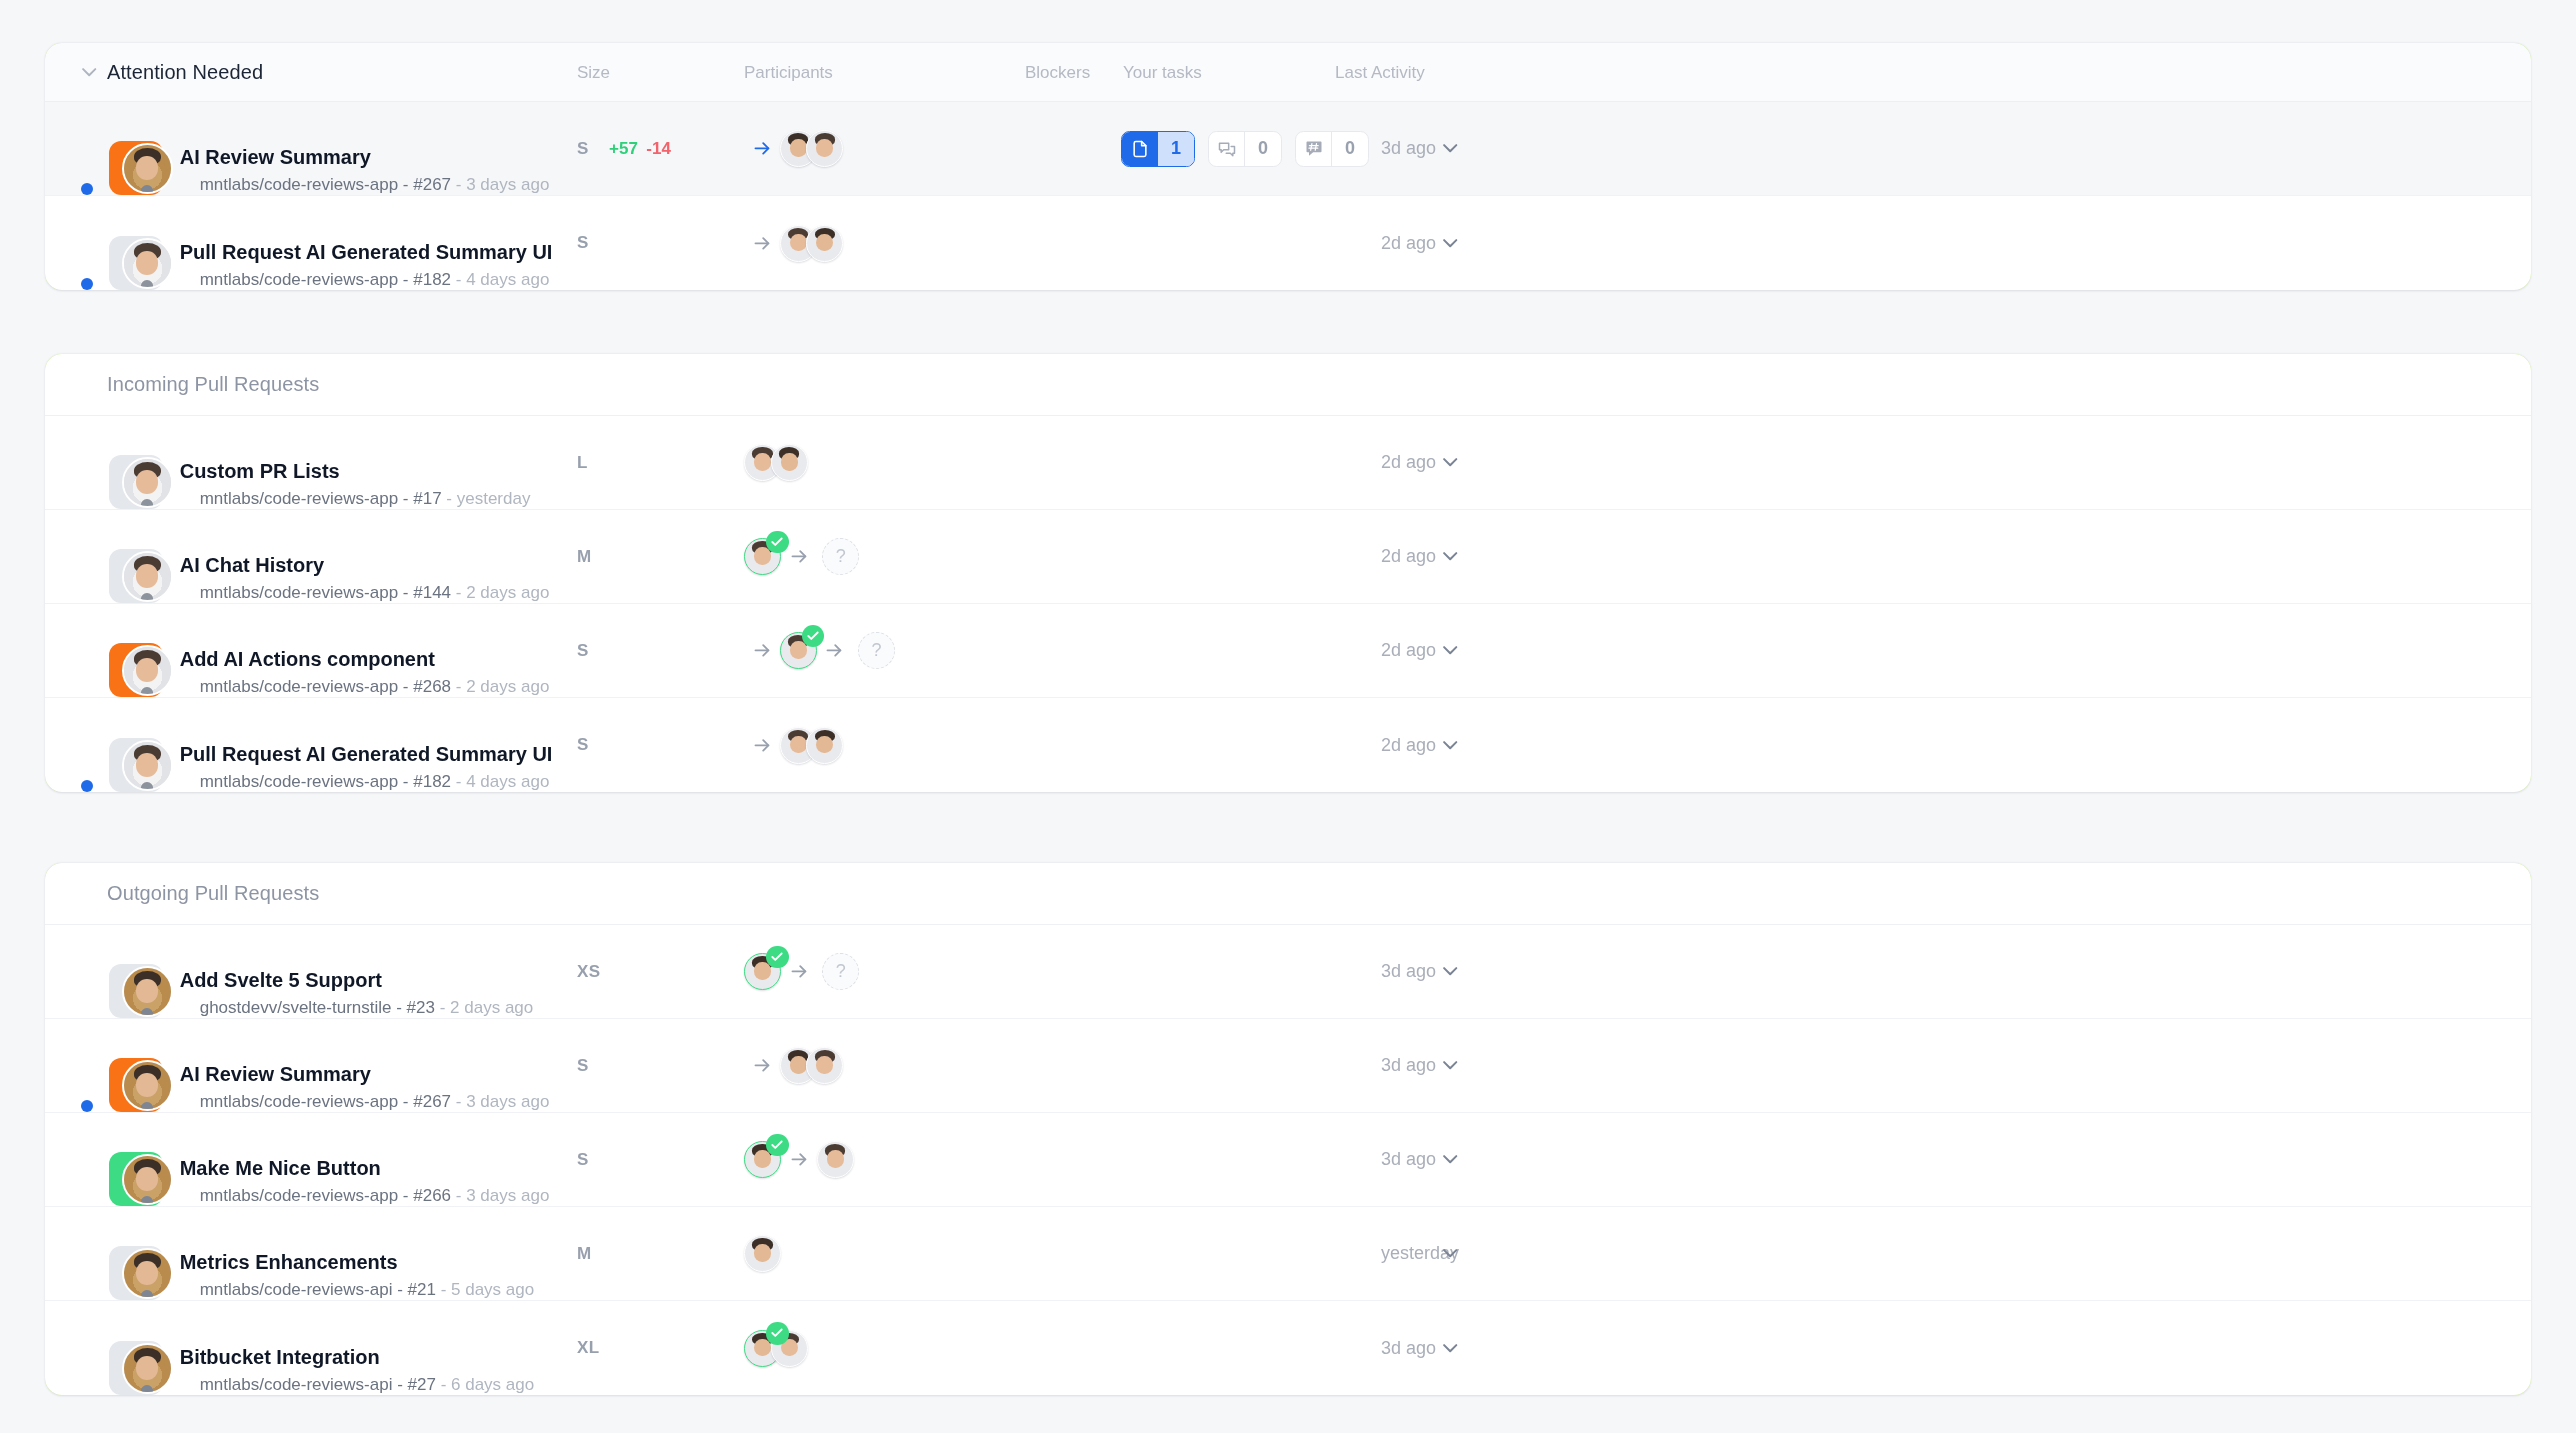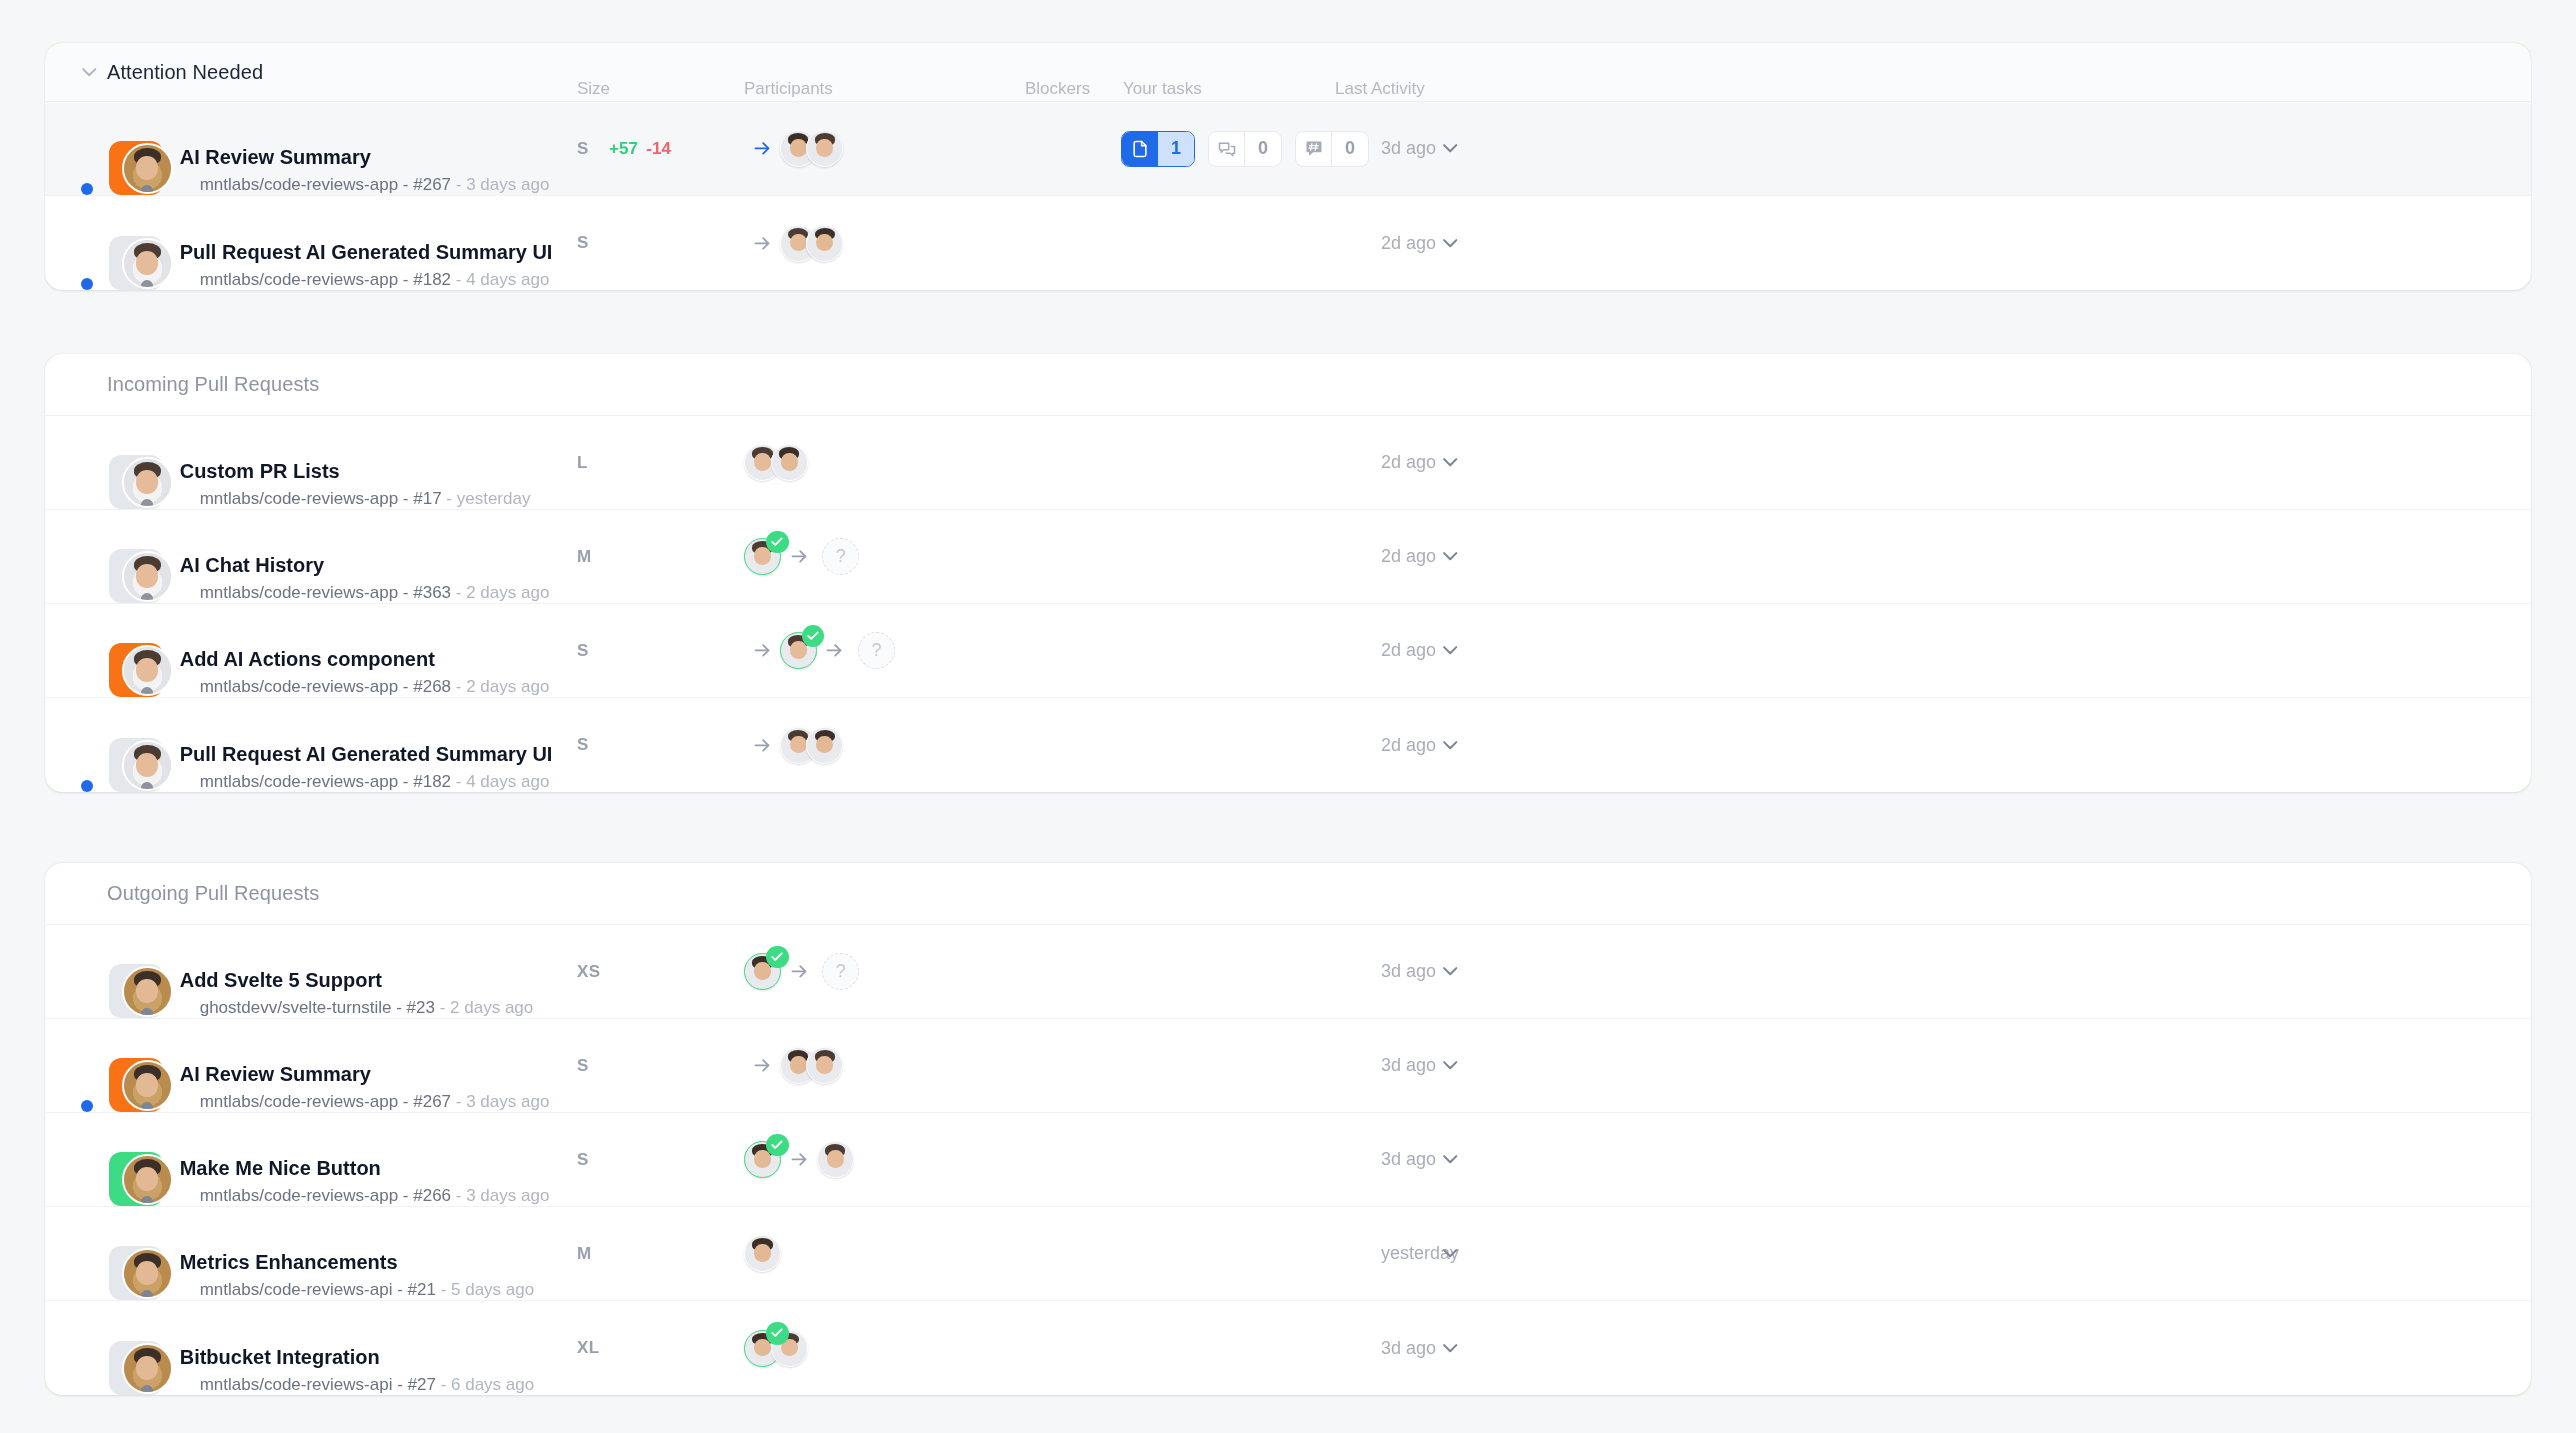--- a/index.html
+++ b/index.html
@@ -65,21 +65,21 @@
     font-size: 20px;
     margin-left: 62px;
   }
 
   
   .col-head {
     position: absolute;
     font-size: 17px;
     color: #b4b9c4;
     white-space: nowrap;
-    top: 16px;
+    top: 0;
     height: 59px;
     line-height: 59px;
   }
   .ch-size { left: 532px; }
   .ch-part { left: 699px; }
   .ch-block { left: 980px; }
   .ch-tasks { left: 1078px; }
   .ch-last { left: 1290px; }
 
   
@@ -480,21 +480,21 @@
       <span class="unread-dot off"></span>
     </div>
     <div class="author-plate gray">
       <span class="face p-gray">
         <span class="portrait"></span>
       </span>
     </div>
     <div class="pr-text">
       <div class="pr-title">AI Chat History</div>
       <div class="pr-sub">
-        <span class="repo">mntlabs/code-reviews-app - #363</span>
+        <span class="repo">mntlabs/code-reviews-app - #144</span>
         <span class="when">- 2 days ago</span>
       </div>
     </div>
     <div class="cell c-size">
       <span class="size-label">M</span>
     </div>
     <div class="cell c-diff">
       <span class="diff-add"></span>
       <span class="diff-del"></span>
     </div>

